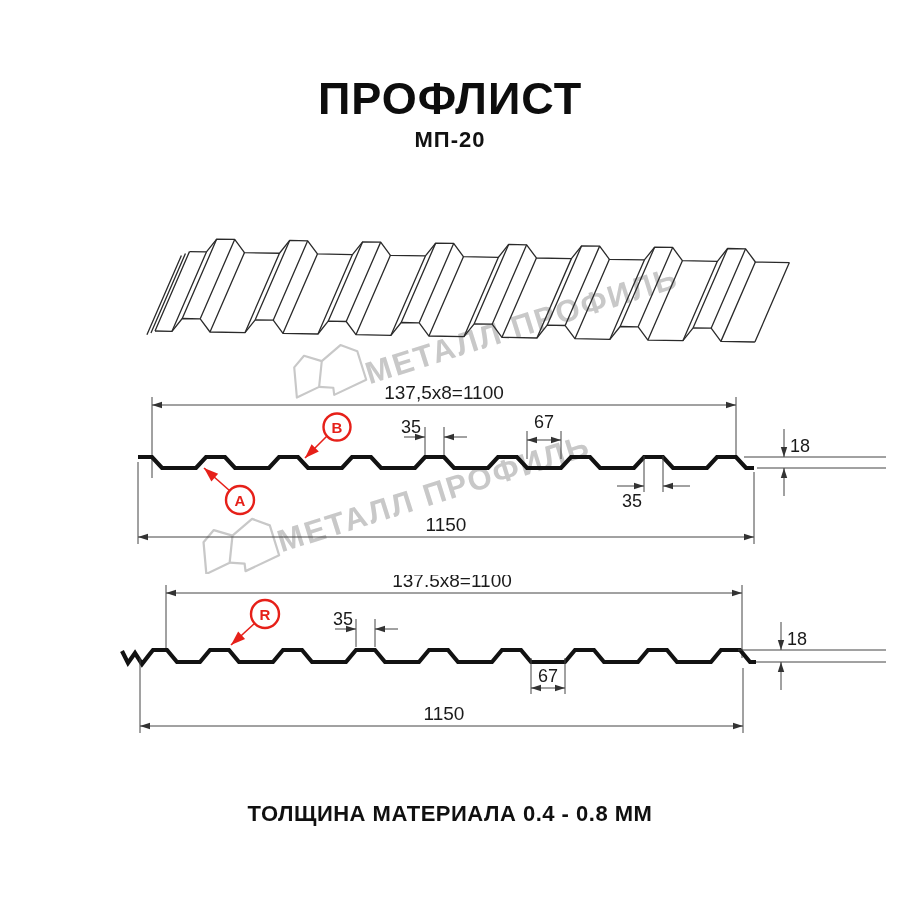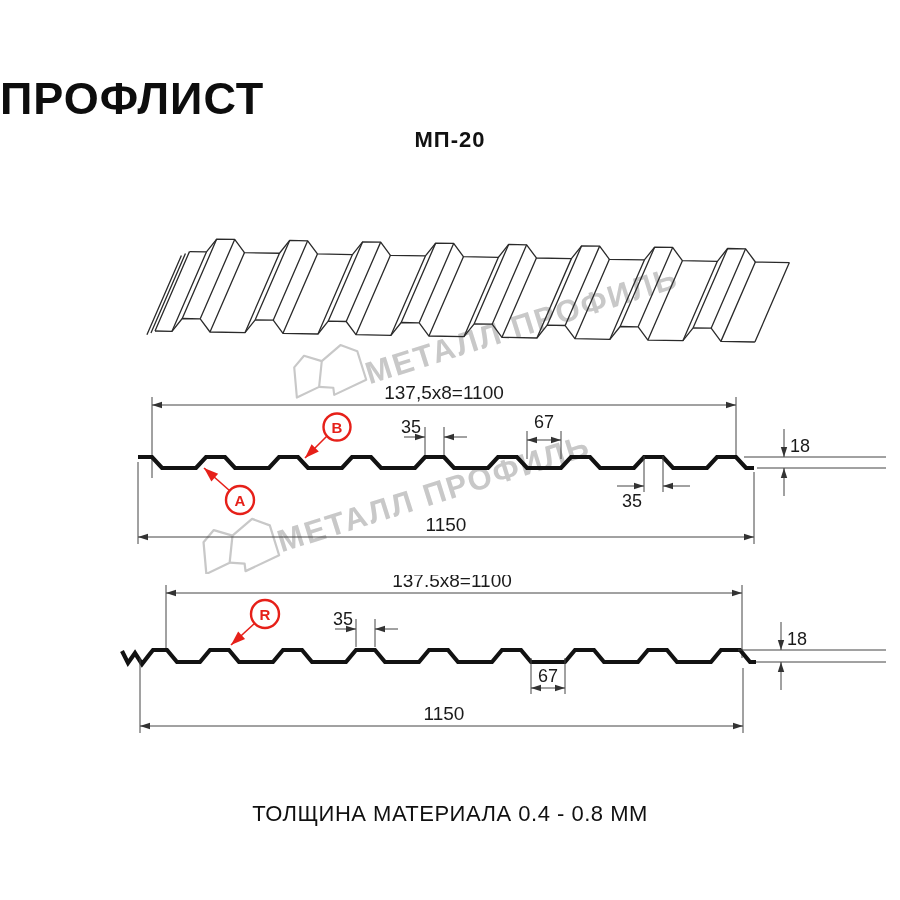--- a/index.html
+++ b/index.html
@@ -1,23 +1,23 @@
 <!DOCTYPE html>
 <html><head>
 <meta charset="utf-8">
 <style>
   html,body{margin:0;padding:0;background:#fff;}
   #stage{position:relative;width:900px;height:900px;background:#ffffff;overflow:hidden;
          font-family:"Liberation Sans",sans-serif;}
-  .title{position:absolute;left:0;top:76px;width:900px;text-align:left;
+  .title{position:absolute;left:0;top:76px;width:900px;text-align:center;
          font-size:45px;font-weight:800;letter-spacing:1px;color:#0d0d0d;line-height:1;}
   .subtitle{position:absolute;left:0;top:129px;width:900px;text-align:center;
          font-size:22px;font-weight:700;letter-spacing:1px;color:#111;line-height:1;}
   .footer{position:absolute;left:0;top:803px;width:900px;text-align:center;
-         font-size:22px;font-weight:400;letter-spacing:0.5px;color:#101010;line-height:1;}
+         font-size:22px;font-weight:700;letter-spacing:0.5px;color:#101010;line-height:1;}
   .wm{position:absolute;z-index:1;}
   .wm-text{position:absolute;z-index:1;font-size:31px;font-weight:700;letter-spacing:2px;
            color:#c8c8c8;white-space:nowrap;line-height:36px;
            transform:rotate(-17.5deg);transform-origin:0 100%;}
   svg.layer{position:absolute;left:0;z-index:2;display:block;}
   svg text{font-family:"Liberation Sans",sans-serif;}
   .dimtxt{font-size:19px;fill:#1a1a1a;}
   .dimtxt-s{font-size:18px;fill:#1a1a1a;}
   .redtxt{font-size:15px;font-weight:600;fill:#e62019;}
   .thin{stroke:#444;stroke-width:1;fill:none;}

